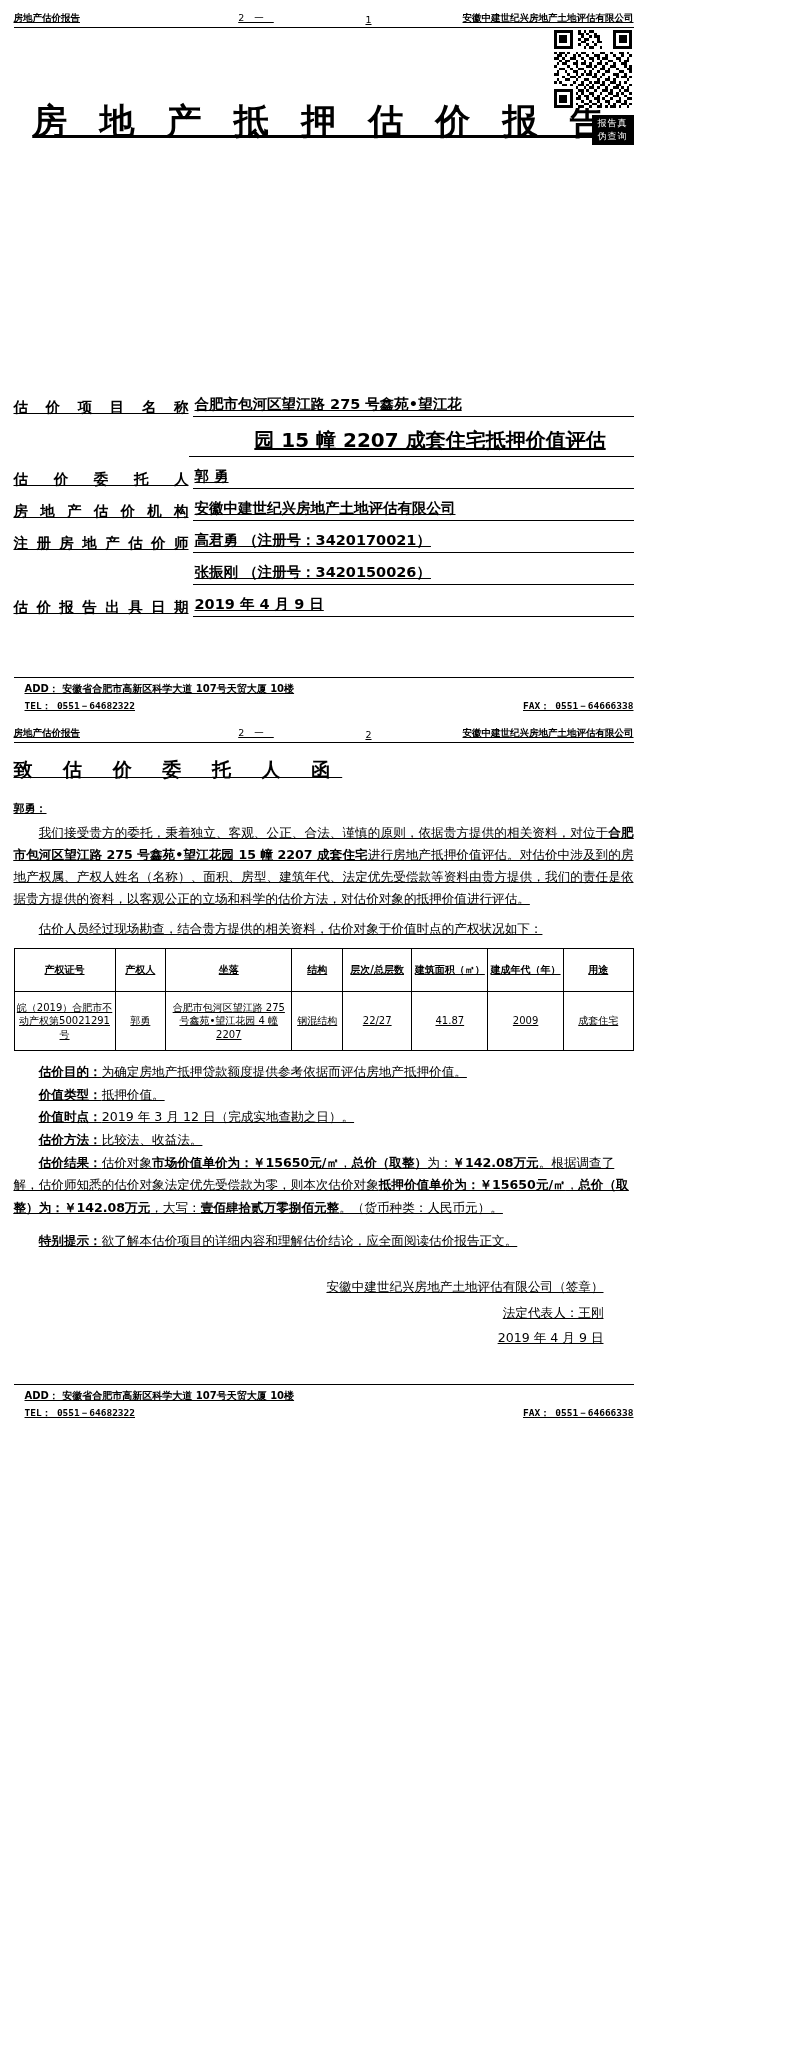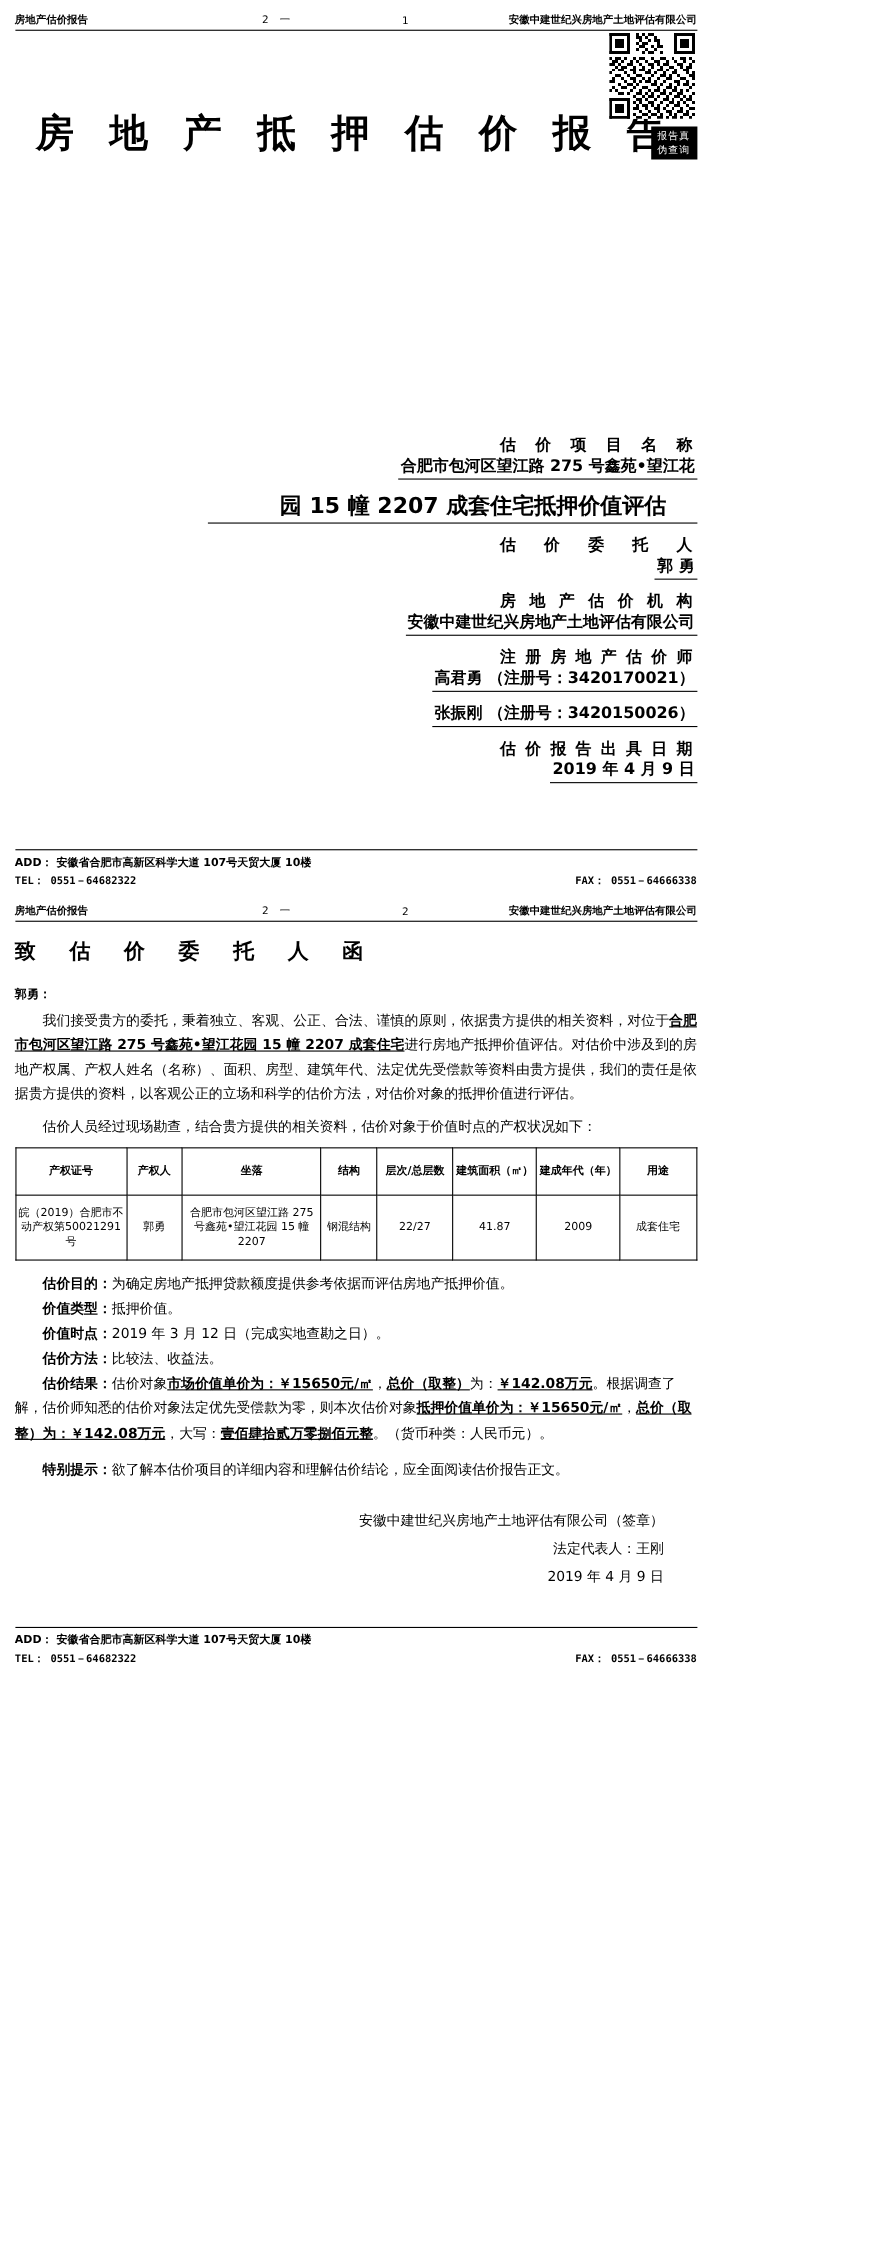--- a/index.html
+++ b/index.html
@@ -7,20 +7,21 @@
     width: 793px;
     background: #ffffff;
     font-family: "DejaVu Sans", "Liberation Sans", sans-serif;
     color: #000;
   }
   .page {
     width: 647px;
     min-height: 2054px;
     position: relative;
     box-sizing: border-box;
+    text-decoration: underline;
   }
   .content {
     width: 620px;
     margin: 0 auto;
     position: relative;
   }
   
   .run-head {
     display: flex;
     align-items: flex-end;
@@ -79,21 +80,20 @@
   }
 
   
   .fields { margin-top: 250px; }
   .field-row {
     display: flex;
     align-items: flex-end;
     margin-bottom: 10px;
     font-size: 14.5px;
     font-weight: bold;
-    flex-direction: column;
   }
   .field-label {
     width: 175px;
     text-align: justify;
     text-align-last: justify;
     white-space: nowrap;
     flex: none;
     padding-right: 4px;
   }
   .field-label.plain { text-align-last: left; }
@@ -119,20 +119,21 @@
     padding: 0 2px 2px 40px;
   }
 
   
   .foot-rule { border-top: 1px solid #000; margin-top: 60px; }
   .foot-line {
     font-size: 10px;
     font-weight: bold;
     padding-top: 4px;
     letter-spacing: 0px;
+    margin-left: 11px;
   }
   .foot-line.mono { font-family: "DejaVu Sans Mono", "Liberation Mono", monospace; font-size:9.5px; display:flex;}
   .foot-line.mono .r { margin-left:auto; }
 
   
   .page2 { margin-top: 2px; }
   .letter-title {
     font-size: 19px;
     font-weight: bold;
     letter-spacing: 12px;
@@ -478,21 +479,21 @@
             <th style="width:11%">层次/总层数</th>
             <th style="width:12%">建筑面积（㎡）</th>
             <th style="width:12%">建成年代（年）</th>
             <th style="width:11%">用途</th>
           </tr>
         </thead>
         <tbody>
           <tr>
             <td>皖（2019）合肥市不动产权第50021291 号</td>
             <td>郭勇</td>
-            <td>合肥市包河区望江路 275号鑫苑•望江花园 15 幢 2207</td>
+            <td>合肥市包河区望江路 275号鑫苑•望江花园 4 幢 2207</td>
             <td>钢混结构</td>
             <td>22/27</td>
             <td>41.87</td>
             <td>2009</td>
             <td>成套住宅</td>
           </tr>
         </tbody>
       </table>
 
       <p class="item"><span class="k">估价目的：</span><span>为确定房地产抵押贷款额度提供参考依据而评估房地产抵押价值。</span></p>

